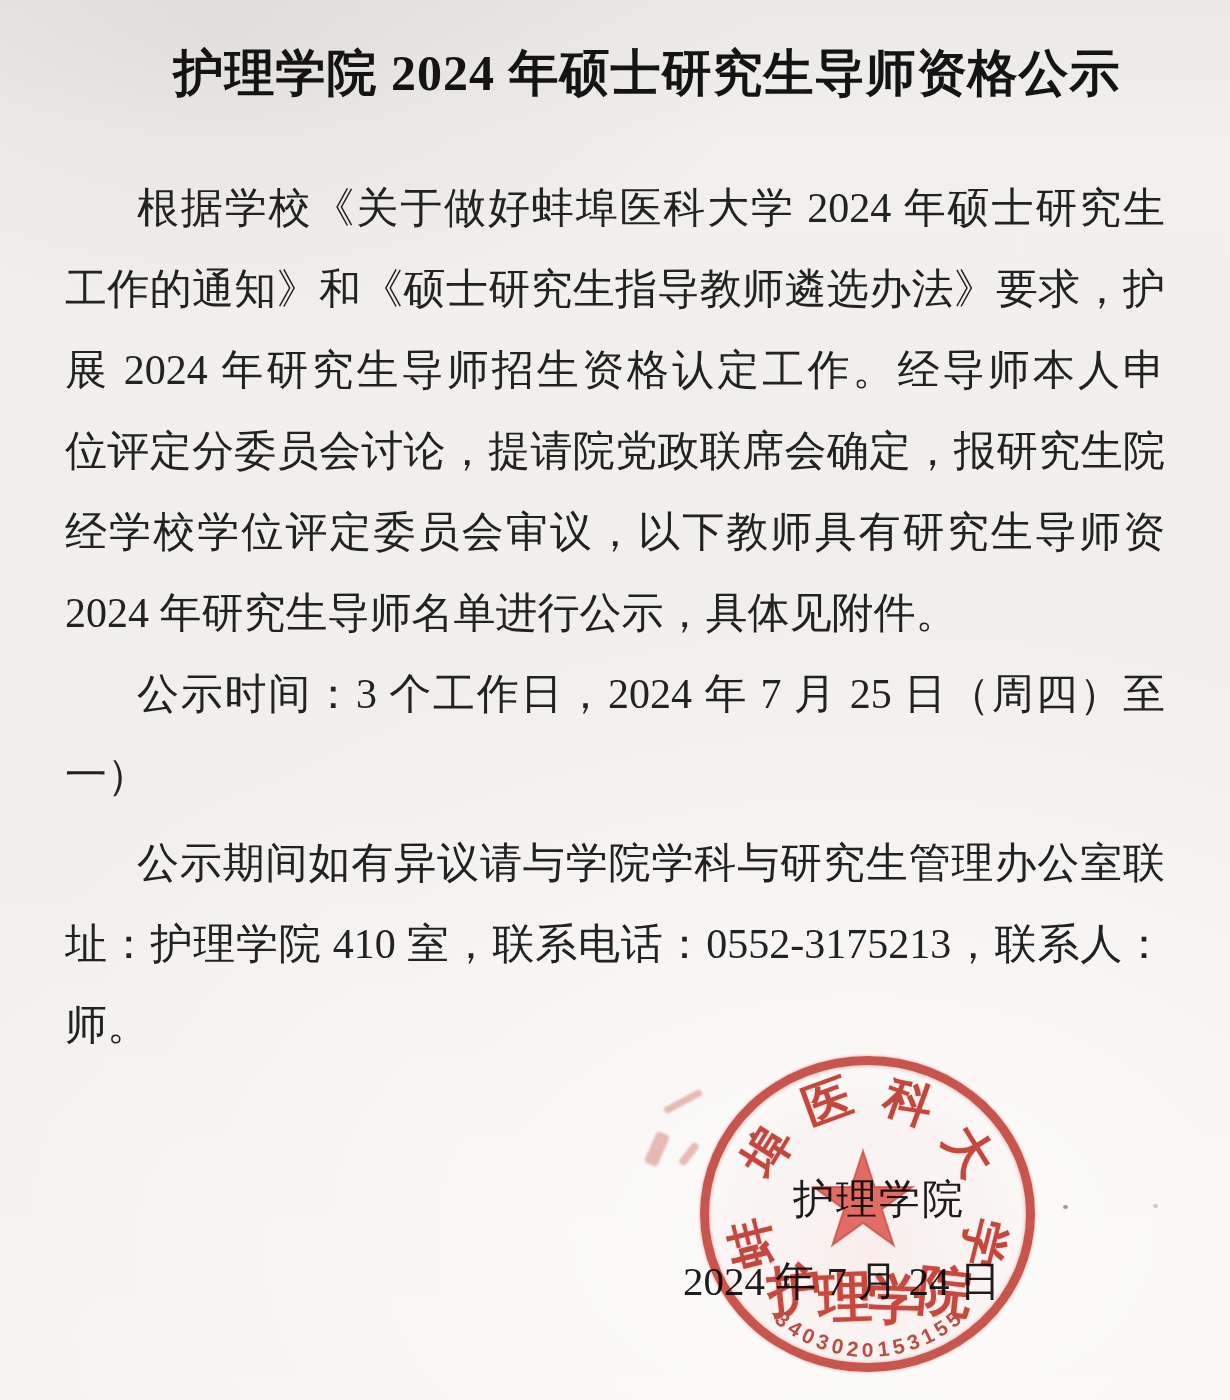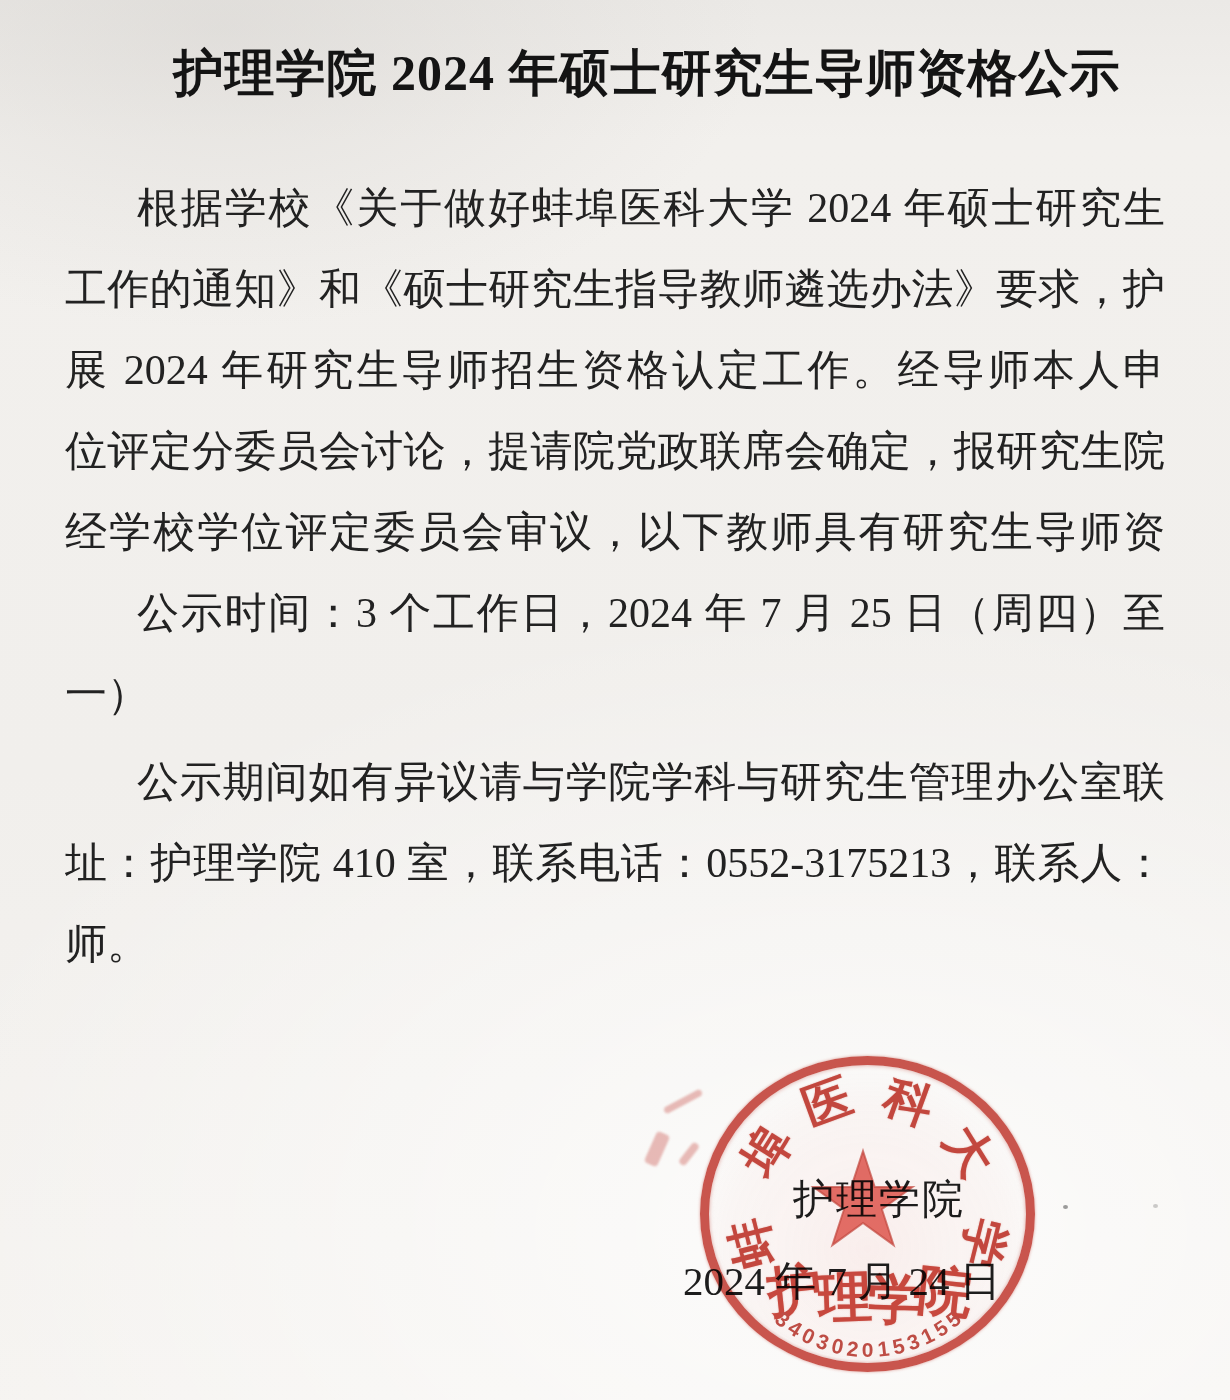--- a/index.html
+++ b/index.html
@@ -76,20 +76,21 @@
 <div class="page">
 
   <div class="doc-title">护理学院 2024 年硕士研究生导师资格公示</div>
 
   <div class="doc-body">
     <div class="line indent just">根据学校《关于做好蚌埠医科大学 2024 年硕士研究生导师遴选</div>
     <div class="line just">工作的通知》和《硕士研究生指导教师遴选办法》要求，护理学院开</div>
     <div class="line just">展 2024 年研究生导师招生资格认定工作。经导师本人申请，学院学</div>
     <div class="line just">位评定分委员会讨论，提请院党政联席会确定，报研究生院审核，并</div>
     <div class="line just">经学校学位评定委员会审议，以下教师具有研究生导师资格，现对</div>
+    <div class="line">2024 年研究生导师名单进行公示，具体见附件。</div>
     <div class="line indent just">公示时间：3 个工作日，2024 年 7 月 25 日（周四）至 29 日（周</div>
     <div class="line">一）</div>
     <div class="line indent just para-gap">公示期间如有异议请与学院学科与研究生管理办公室联系，地</div>
     <div class="line just">址：护理学院 410 室，联系电话：0552-3175213，联系人：李老</div>
     <div class="line">师。</div>
   </div>
 
   <div class="sig sig-dept">护理学院</div>
   <div class="sig sig-date">2024 年 7 月 24 日</div>
 

